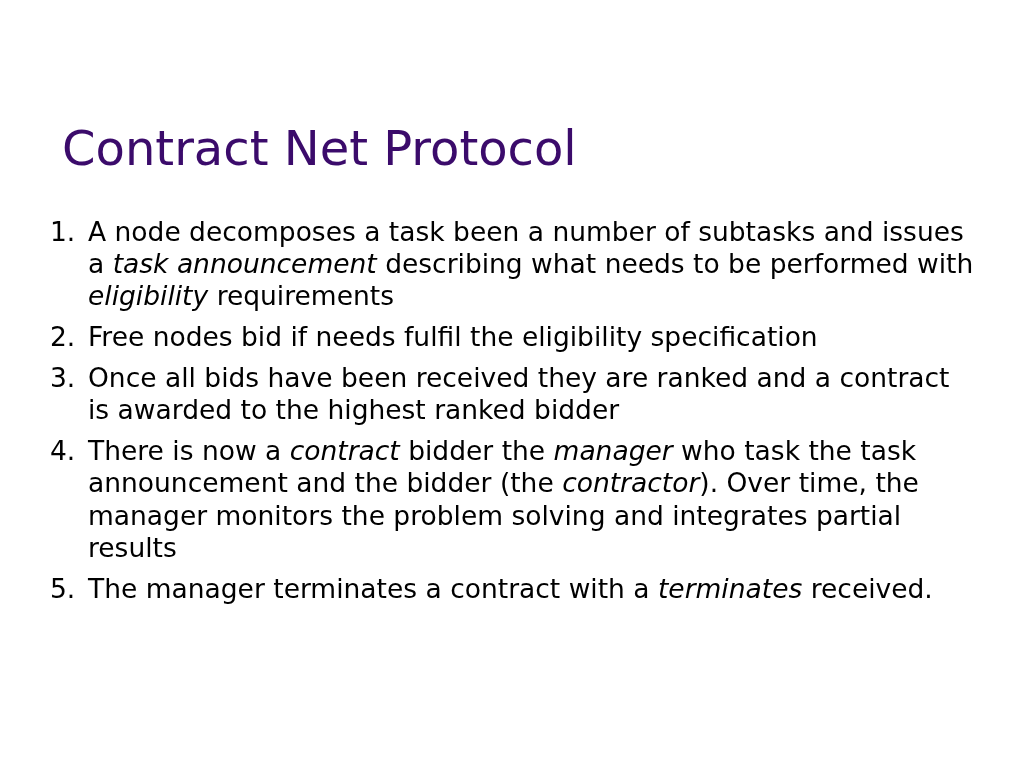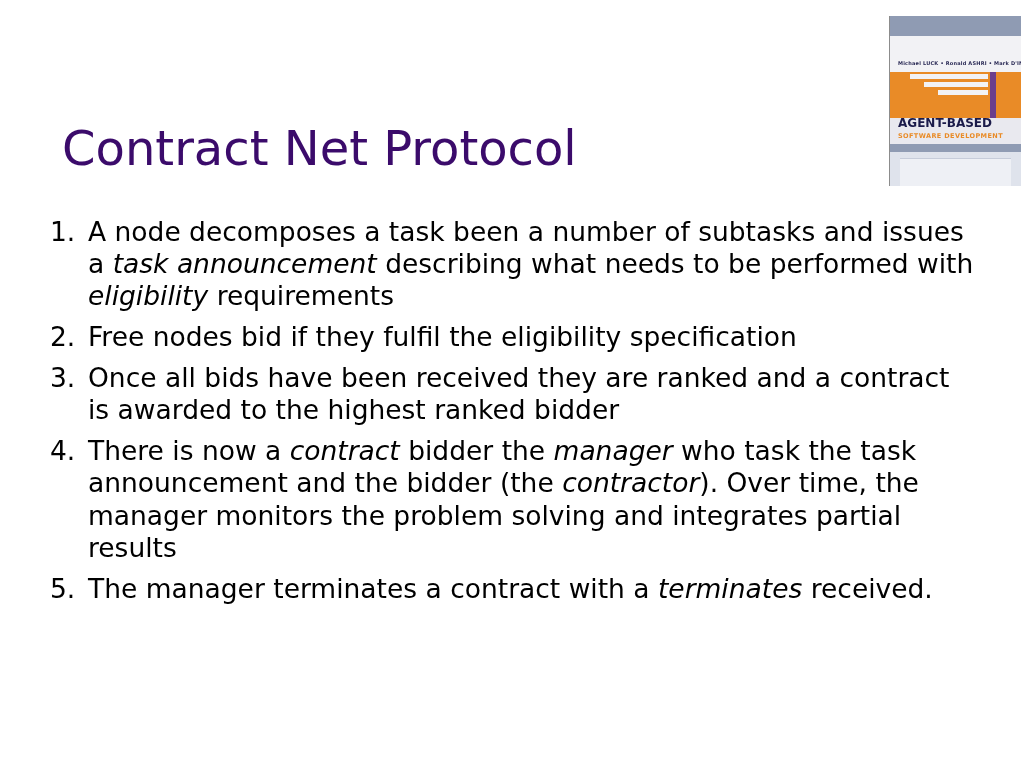--- a/index.html
+++ b/index.html
@@ -179,44 +179,29 @@
     text-align: right;
   }
 </style>
 </head>
 <body>
 
 <div class="slide">
 
   <h1 class="slide-title">Contract Net Protocol</h1>
 
-  <div class="book-thumb">
-    <div class="bt-topband"></div>
-    <div class="bt-white-block"></div>
-    <div class="bt-authors">Michael LUCK  •  Ronald ASHRI  •  Mark D'INVERNO</div>
-    <div class="bt-orange"></div>
-    <div class="bt-bar1"></div>
-    <div class="bt-bar2"></div>
-    <div class="bt-bar3"></div>
-    <div class="bt-vbar"></div>
-    <div class="bt-title">AGENT-BASED</div>
-    <div class="bt-sub">SOFTWARE DEVELOPMENT</div>
-    <div class="bt-lowerband"></div>
-    <div class="bt-bottom"></div>
-    <div class="bt-bottom-inner"></div>
-  </div>
 
   <ol class="body-list" id="body-list" style="list-style: none; margin: 0px; padding: 0px;">
       <li class="list-item">
         <span class="li-num">1.</span>
         <span class="li-text"><span>A node decomposes a task been a number of subtasks and issues a </span><em>task announcement</em><span> describing what needs to be performed with </span><em>eligibility</em><span> requirements</span></span>
       </li>
       <li class="list-item">
         <span class="li-num">2.</span>
-        <span class="li-text"><span>Free nodes bid if they fulfil the eligibility specification</span></span>
+        <span class="li-text"><span>Free nodes bid if needs fulfil the eligibility specification</span></span>
       </li>
       <li class="list-item">
         <span class="li-num">3.</span>
         <span class="li-text"><span>Once all bids have been received they are ranked and a contract is awarded to the highest ranked bidder</span></span>
       </li>
       <li class="list-item">
         <span class="li-num">4.</span>
         <span class="li-text"><span>There is now a </span><em>contract</em><span> bidder the </span><em>manager</em><span> who task the task announcement and the bidder (the </span><em>contractor</em><span>). Over time, the manager monitors the problem solving and integrates partial results</span></span>
       </li>
       <li class="list-item">

